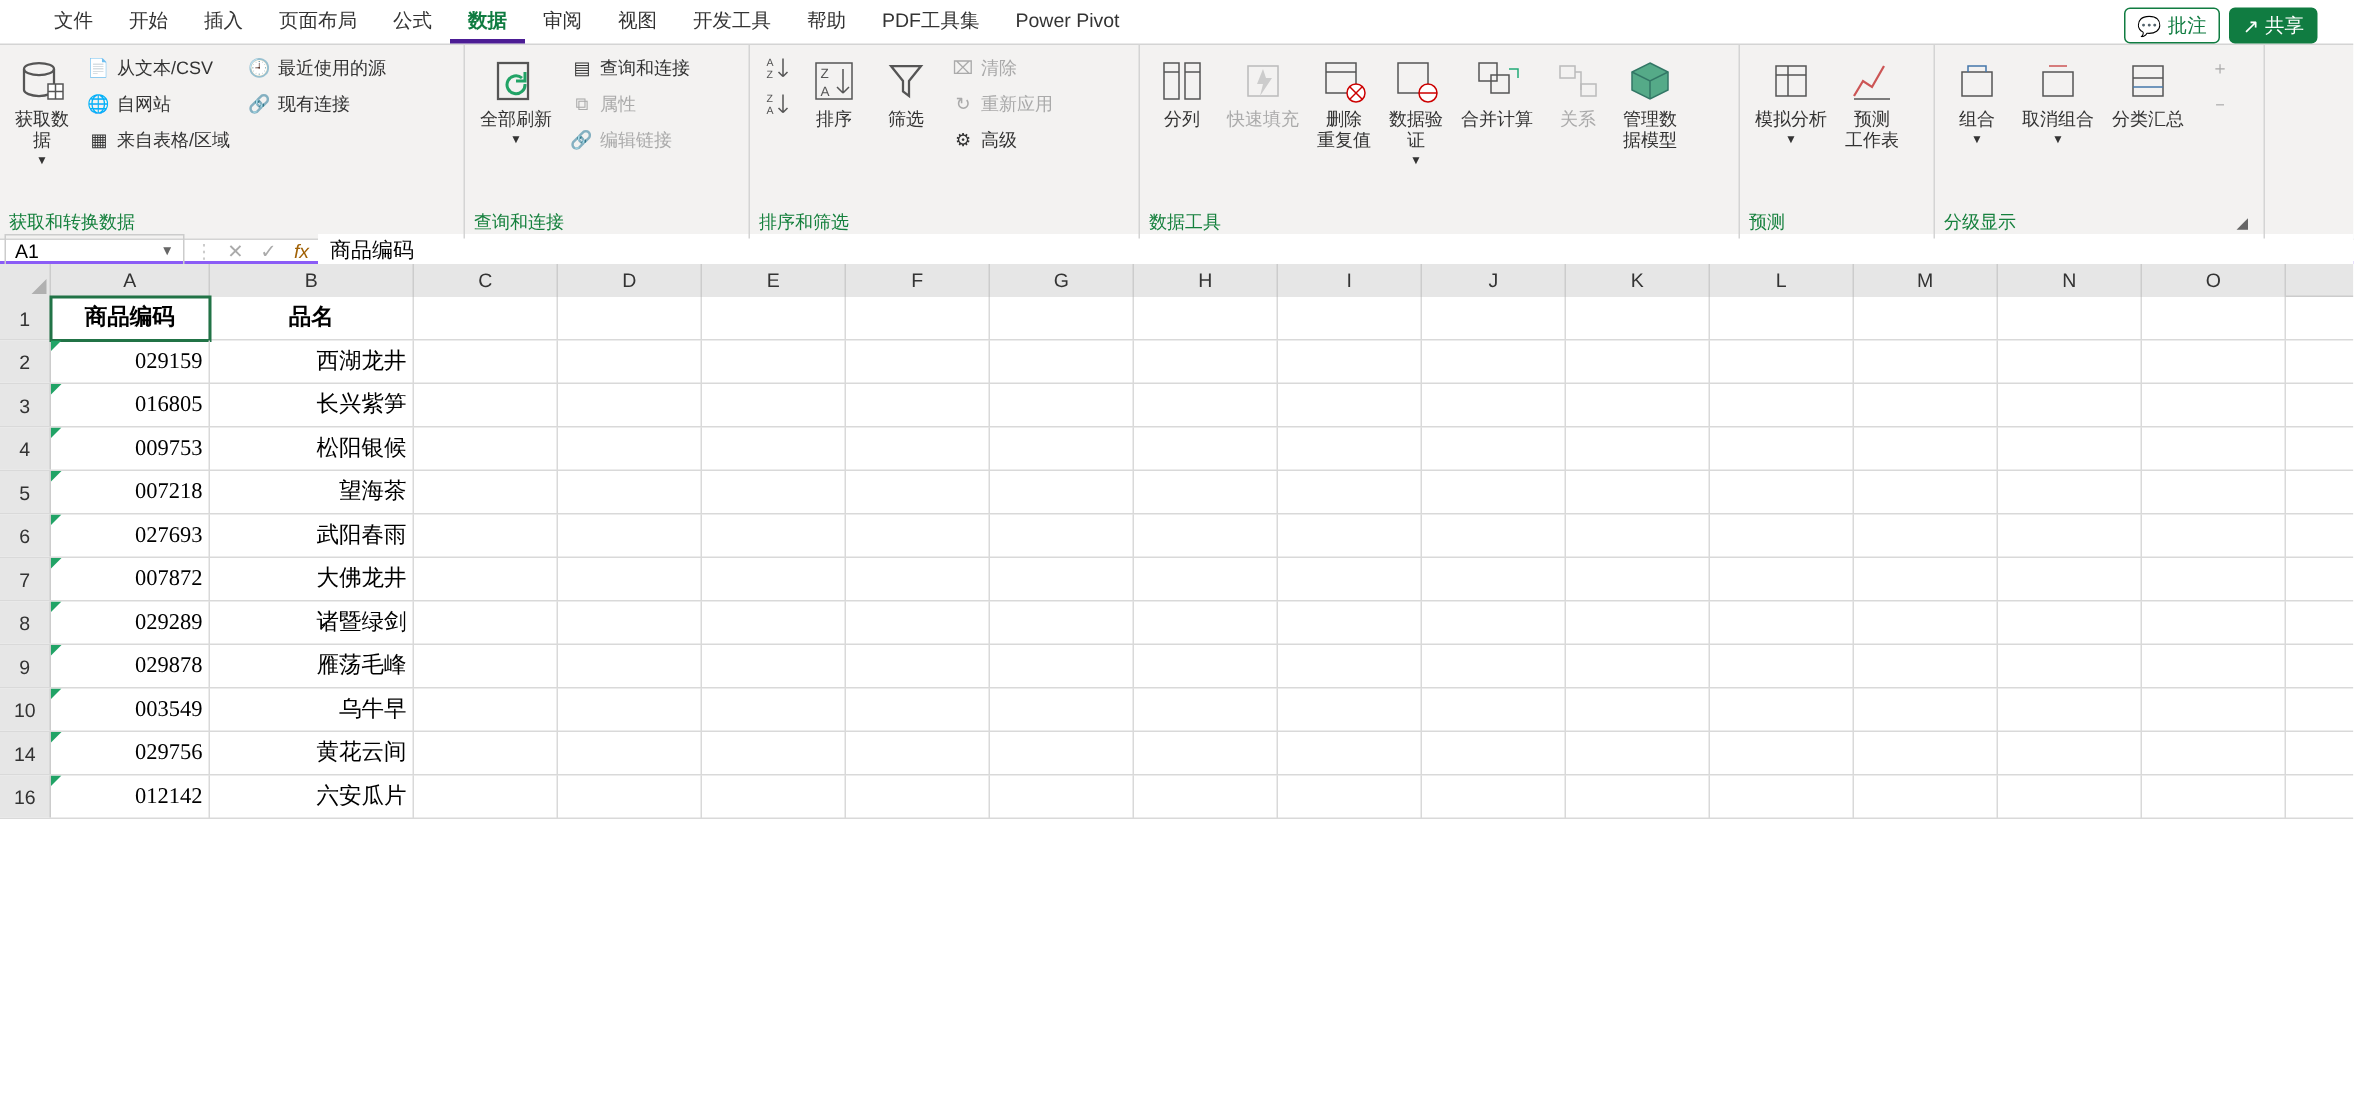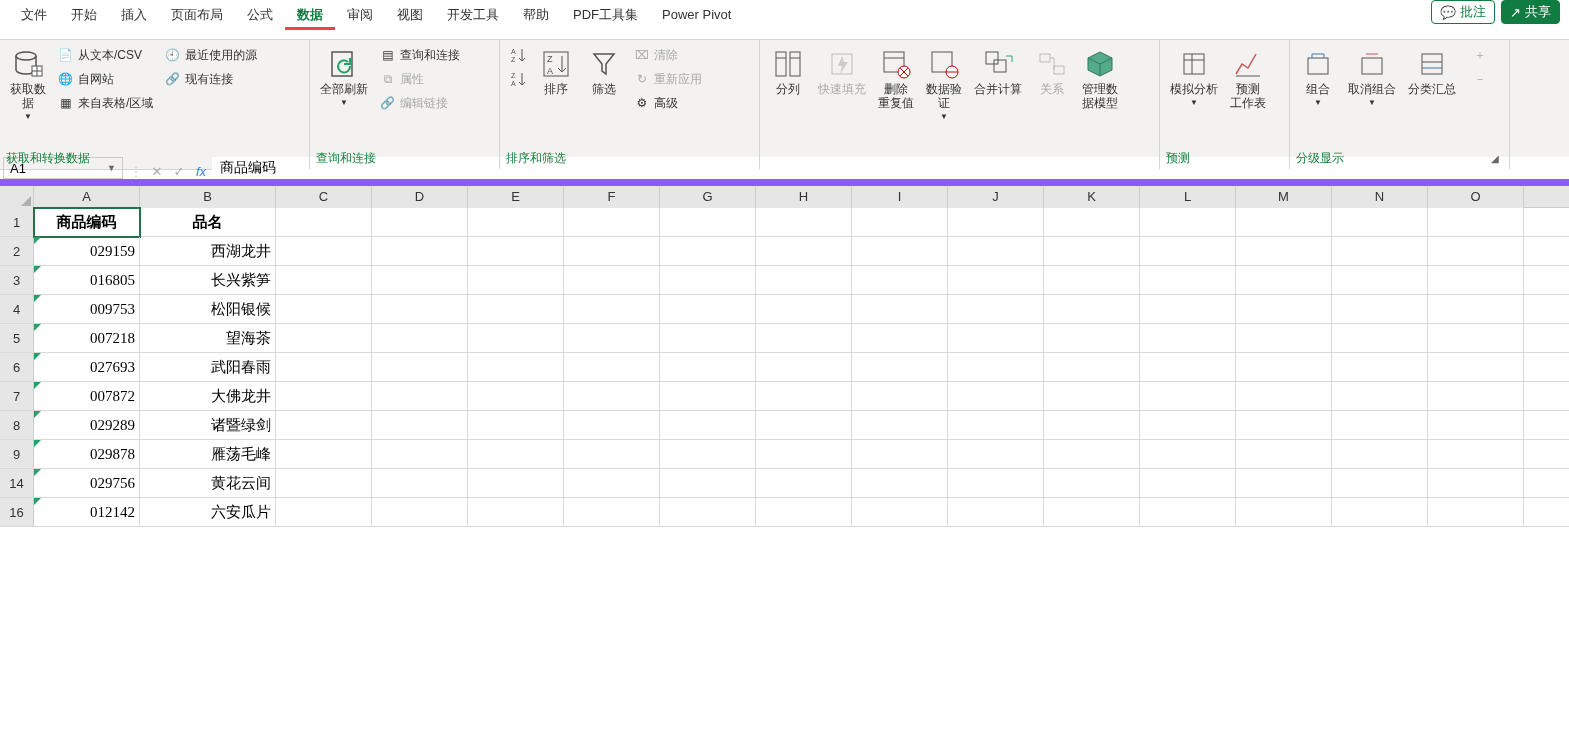--- a/index.html
+++ b/index.html
@@ -1,47 +1,47 @@
 <!DOCTYPE html>
 <html><head>
 <meta charset="utf-8">
 <style>
 * { box-sizing: border-box; margin: 0; padding: 0; }
 body { font-family: "Microsoft YaHei", "SimSun", sans-serif; font-size: 13px; background: #fff; overflow: hidden; width: 1569px; height: 732px; }
 
 
-.tabs { display: flex; align-items: flex-start; height: 40px; background: #fff; padding: 0 9px; border-bottom: 1px solid #d4d4d4; }
+.tabs { display: flex; align-items: flex-end; height: 30px; background: #fff; padding: 0 24px; border-bottom: 1px solid #d4d4d4; }
 .tab { padding: 0 12px; height: 30px; line-height: 30px; cursor: pointer; color: #333; }
-.tab.active { color: #107c41; font-weight: 600; border-bottom: 3px solid #ef4444; }
+.tab.active { color: #107c41; font-weight: 600; border-bottom: 3px solid #4c1d95; }
 .spacer { flex: 1; }
 .btn-comment, .btn-share { display: inline-flex; align-items: center; gap: 4px; height: 24px; padding: 0 8px; margin-left: 6px; border: 1px solid #107c41; border-radius: 4px; color: #107c41; background: #fff; cursor: pointer; font-size: 13px; }
 .btn-share { background: #107c41; color: #fff; }
 
 
 .ribbon { display: flex; height: 130px; background: #f3f2f1; border-bottom: 1px solid #d4d4d4; }
 .group { display: flex; flex-direction: column; justify-content: space-between; border-right: 1px solid #d4d4d4; padding: 4px 6px 2px 6px; }
 .group-body { flex: 1; display: flex; align-items: flex-start; gap: 4px; }
 .group-label { text-align: left; font-size: 12px; color: #15803d; height: 18px; line-height: 18px; }
 .big-btn { display: flex; flex-direction: column; align-items: center; justify-content: flex-start; width: auto; min-width: 44px; padding: 4px 4px 0 4px; cursor: pointer; text-align: center; font-size: 12px; line-height: 14px; color: #333; }
 .big-btn.disabled { color: #aaa; }
 .big-btn .ico { width: 32px; height: 32px; margin-bottom: 2px; display: flex; align-items: center; justify-content: center; }
 .small-col { display: flex; flex-direction: column; gap: 2px; }
 .small-btn { display: flex; align-items: center; gap: 4px; height: 22px; padding: 0 4px; cursor: pointer; font-size: 12px; color: #333; white-space: nowrap; }
 .small-btn.disabled { color: #aaa; }
 .small-btn .sico { width: 16px; height: 16px; display: inline-flex; align-items: center; justify-content: center; }
 .dlg-launcher { position: absolute; right: 4px; bottom: 2px; width: 14px; height: 14px; font-size: 10px; color: #666; cursor: pointer; }
 .group { position: relative; }
 
 
-.fbar { display: flex; align-items: flex-end; height: 16px; border-bottom: 7px solid #8b5cf6; background: #fff; }
+.fbar { display: flex; align-items: center; height: 16px; border-bottom: 2px solid #8b5cf6; background: #fff; }
 .namebox { width: 120px; height: 22px; border: 1px solid #ccc; margin: 0 3px; padding: 0 6px; display: flex; align-items: center; justify-content: space-between; font-size: 13px; }
 .namebox .dd { font-size: 9px; color: #666; }
 .fx-sep { width: 20px; text-align: center; color: #ccc; }
 .fx-btn { width: 22px; text-align: center; color: #aaa; cursor: pointer; }
-.fx-label { width: 22px; font-style: italic; color: #3b82f6; text-align: center; }
+.fx-label { width: 22px; font-style: italic; color: #a16207; text-align: center; }
 .formula-input { flex: 1; height: 22px; border: none; padding: 0 8px; font-size: 14px; outline: none; }
 
 
 .grid-wrap { position: relative; overflow: hidden; }
 .col-headers { display: flex; height: 22px; background: #e6e6e6; border-bottom: 1px solid #ccc; }
 .corner { width: 34px; height: 22px; background: #e6e6e6; border-right: 1px solid #ccc; position: relative; }
 .corner::after { content: ""; position: absolute; right: 2px; bottom: 2px; border-style: solid; border-width: 0 0 10px 10px; border-color: transparent transparent #b0b0b0 transparent; }
 .col-h { height: 22px; border-right: 1px solid #ccc; text-align: center; line-height: 22px; font-size: 13px; color: #333; background: #e6e6e6; }
 .col-A { width: 106px; } .col-B { width: 136px; }
 .col-std { width: 96px; }
@@ -290,20 +290,21 @@
           <span class="ico">
             <svg width="32" height="32">
               <path d="M16 4l12 6v12l-12 6l-12-6V10z" fill="#5a8" stroke="#376"></path>
               <path d="M4 10l12 6l12-6M16 16v12" stroke="#376" fill="none"></path>
             </svg>
           </span>
           <span style="white-space:pre-line">管理数
 据模型</span>
         </div>
     </div>
+    <div class="group-label">数据工具</div>
   </div>
 
   <div class="group" style="width:130px">
     <div class="group-body">
       <div class="big-btn">
           <span class="ico">
             <svg width="32" height="32">
               <rect x="6" y="6" width="20" height="20" fill="none" stroke="#555"></rect>
               <line x1="6" y1="12" x2="26" y2="12" stroke="#555"></line>
               <line x1="14" y1="6" x2="14" y2="26" stroke="#555"></line>
@@ -561,20 +562,38 @@
         <div class="cell col-std"></div>
         <div class="cell col-std"></div>
         <div class="cell col-std"></div>
         <div class="cell col-std"></div>
         <div class="cell col-std"></div>
         <div class="cell col-std"></div>
         <div class="cell col-std"></div>
         <div class="cell col-std"></div>
       </div>
       <div class="row">
+        <div class="row-h">10</div>
+        <div class="cell col-A center"><span class="green-tri"></span>003549</div>
+        <div class="cell col-B center">乌牛早</div>
+        <div class="cell col-std"></div>
+        <div class="cell col-std"></div>
+        <div class="cell col-std"></div>
+        <div class="cell col-std"></div>
+        <div class="cell col-std"></div>
+        <div class="cell col-std"></div>
+        <div class="cell col-std"></div>
+        <div class="cell col-std"></div>
+        <div class="cell col-std"></div>
+        <div class="cell col-std"></div>
+        <div class="cell col-std"></div>
+        <div class="cell col-std"></div>
+        <div class="cell col-std"></div>
+      </div>
+      <div class="row">
         <div class="row-h">14</div>
         <div class="cell col-A center"><span class="green-tri"></span>029756</div>
         <div class="cell col-B center">黄花云间</div>
         <div class="cell col-std"></div>
         <div class="cell col-std"></div>
         <div class="cell col-std"></div>
         <div class="cell col-std"></div>
         <div class="cell col-std"></div>
         <div class="cell col-std"></div>
         <div class="cell col-std"></div>

